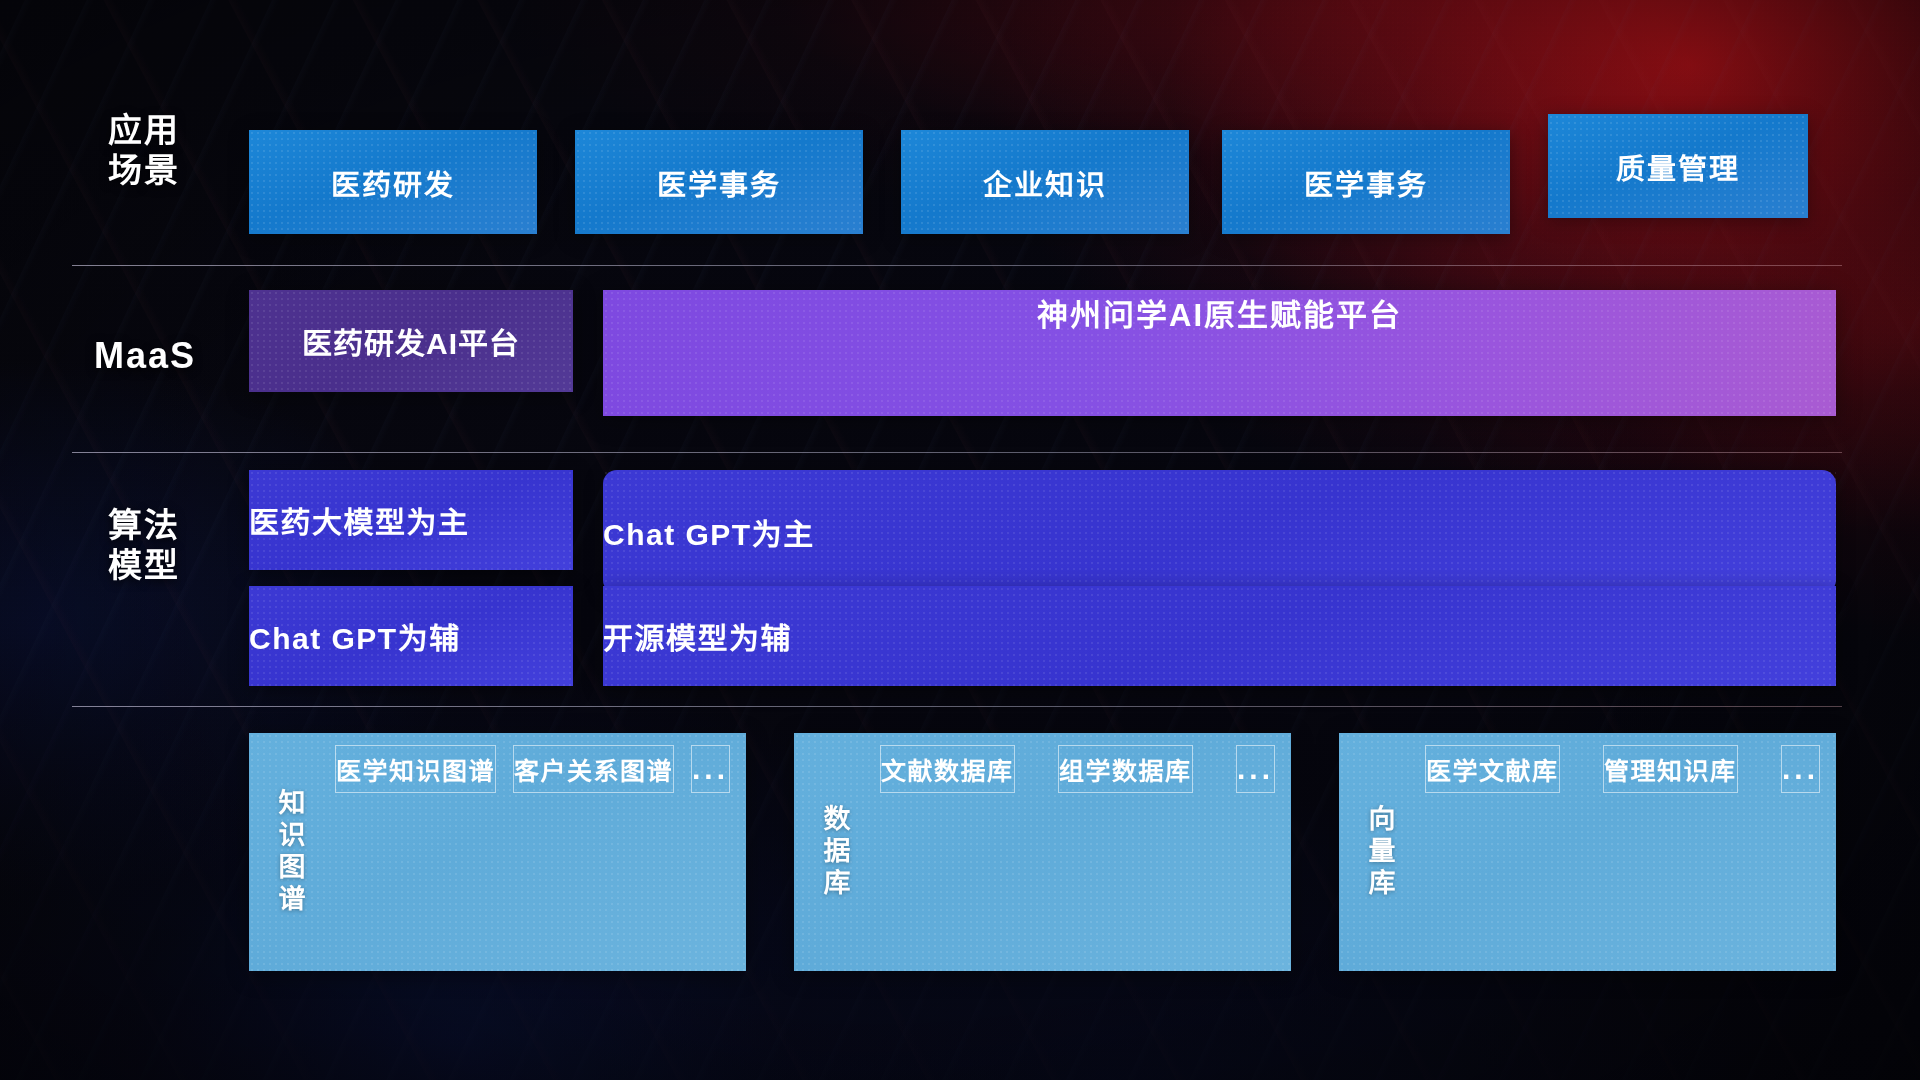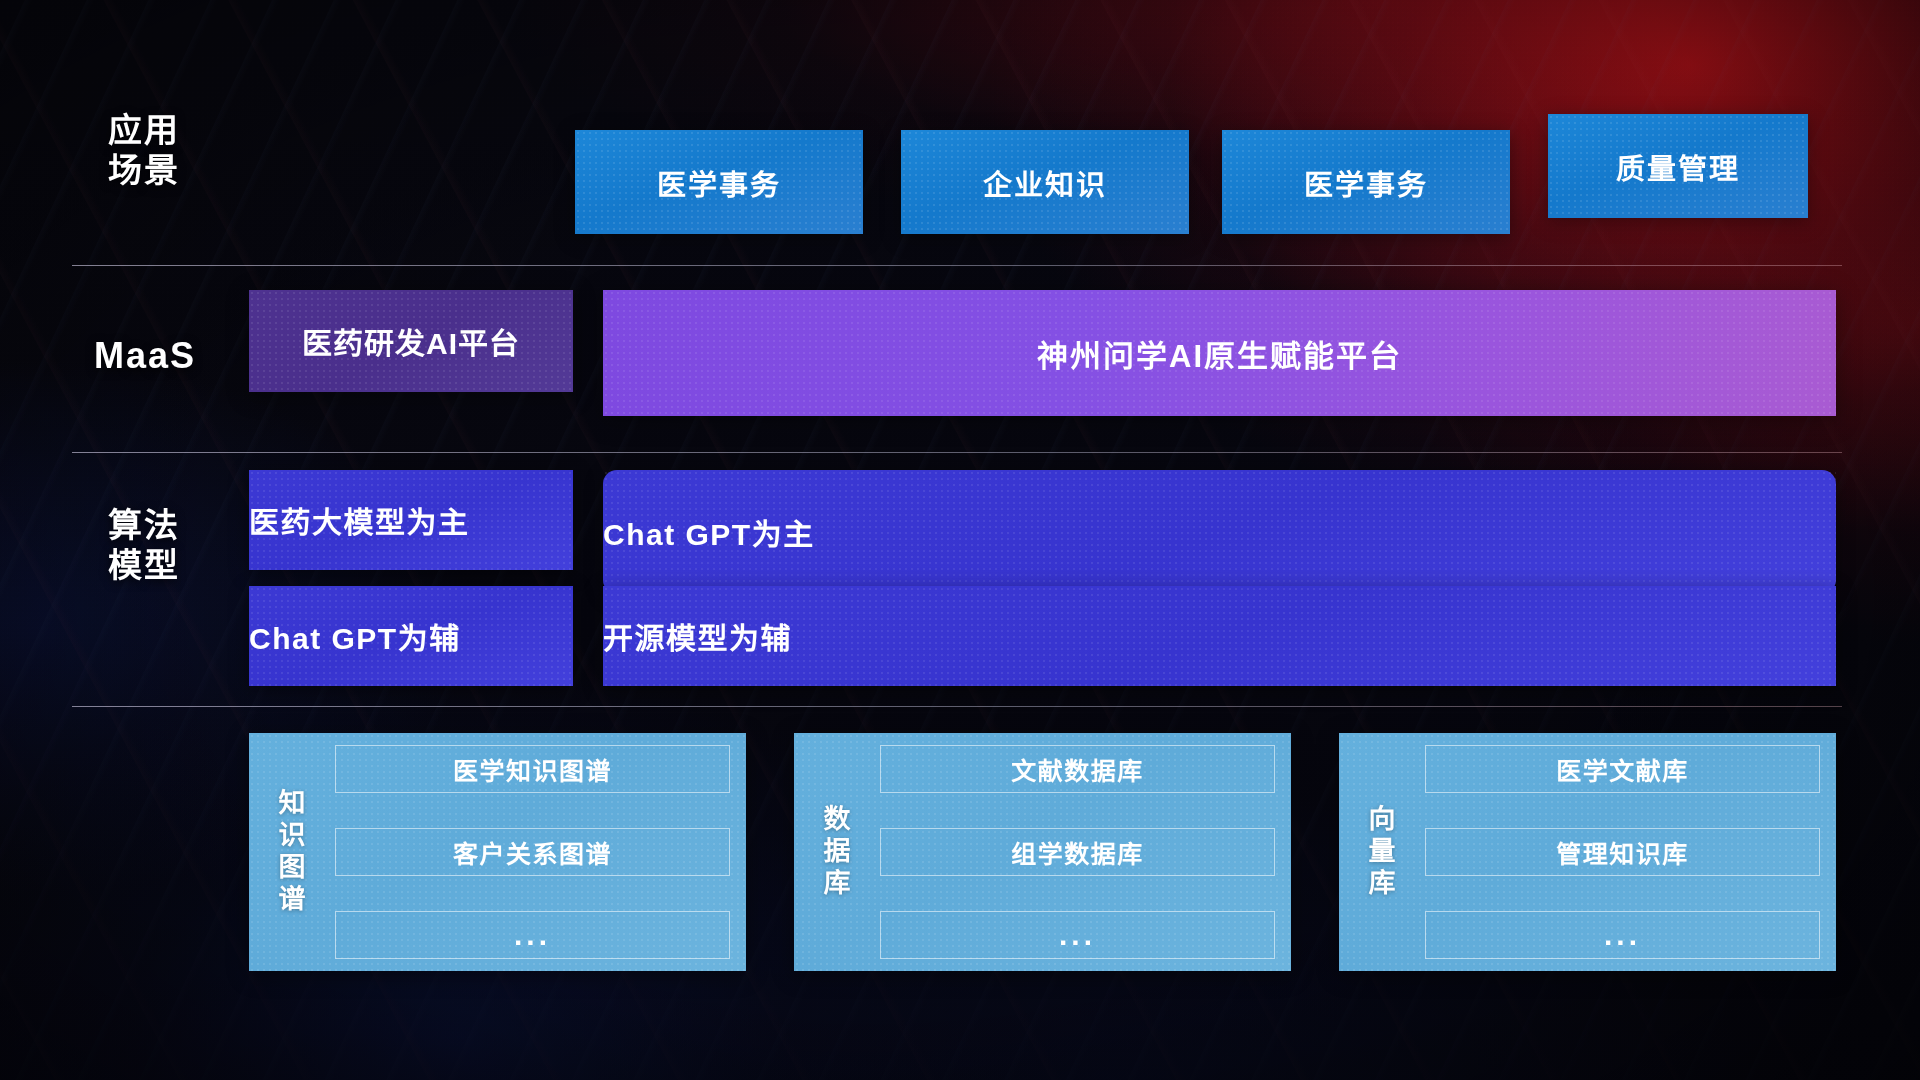--- a/index.html
+++ b/index.html
@@ -94,21 +94,21 @@
   .maas-left {
     position:absolute;
     background:linear-gradient(150deg,#4e3290 0%,#4a2f8c 50%,#533a97 100%);
     display:flex; align-items:center; justify-content:center;
     color:#ffffff; font-size:30px; font-weight:bold; letter-spacing:1px;
     box-shadow:0 4px 20px rgba(0,0,0,.40);
   }
   .maas-right {
     position:absolute;
     background:linear-gradient(100deg,#7e49e0 0%,#8450e4 38%,#9a55dd 72%,#a95bd2 100%);
-    display:flex; align-items:center; justify-content:center;
+    display:flex; align-items:flex-start; justify-content:center;
     color:#ffffff; font-size:31px; font-weight:bold; letter-spacing:2px;
     box-shadow:0 4px 22px rgba(0,0,0,.35);
   }
   .maas-left::after,.maas-right::after{
     content:""; position:absolute; inset:0;
     background-image:radial-gradient(rgba(255,255,255,0.085) 1px,transparent 1px);
     background-size:6px 6px; pointer-events:none;
   }
   .maas-left span,.maas-right span{ position:relative; z-index:2; }
 
@@ -144,21 +144,21 @@
     position:relative; z-index:2;
     color:#ffffff; font-weight:bold; font-size:27px; line-height:1.22;
     width:58px; flex:0 0 58px;
     display:flex; align-items:center; justify-content:center;
     text-align:center;
     text-shadow:0 1px 4px rgba(0,0,0,.30);
   }
   .kd-items {
     position:relative; z-index:2;
     flex:1 1 auto;
-    display:flex; flex-direction:column; justify-content:space-between;
+    display:flex; flex-direction:row; justify-content:space-between;
     gap:10px; margin-left:14px;
   }
   .kd-item {
     border:1px solid rgba(255,255,255,0.55);
     height:48px;
     display:flex; align-items:center; justify-content:center;
     color:#ffffff; font-size:25px; font-weight:bold; letter-spacing:1.5px;
   }
   .kd-item.ellipsis { font-size:30px; letter-spacing:4px; }
 </style>
@@ -176,20 +176,23 @@
   <div class="bg-layer bg-vignette"></div>
 </div>
 
 <div id="stage">
 
   <div class="row-label" style="left:84px; top:110px; width:120px; font-size:34px;">
     <div>应用</div>
     <div>场景</div>
   </div>
 
+  <div class="app-box" style="left:249px; top:130px; width:288px; height:104px;">
+    <span>医药研发</span>
+  </div>
   <div class="app-box" style="left:575px; top:130px; width:288px; height:104px;">
     <span>医学事务</span>
   </div>
   <div class="app-box" style="left:901px; top:130px; width:288px; height:104px;">
     <span>企业知识</span>
   </div>
   <div class="app-box" style="left:1222px; top:130px; width:288px; height:104px;">
     <span>医学事务</span>
   </div>
   <div class="app-box" style="left:1548px; top:114px; width:260px; height:104px;">

